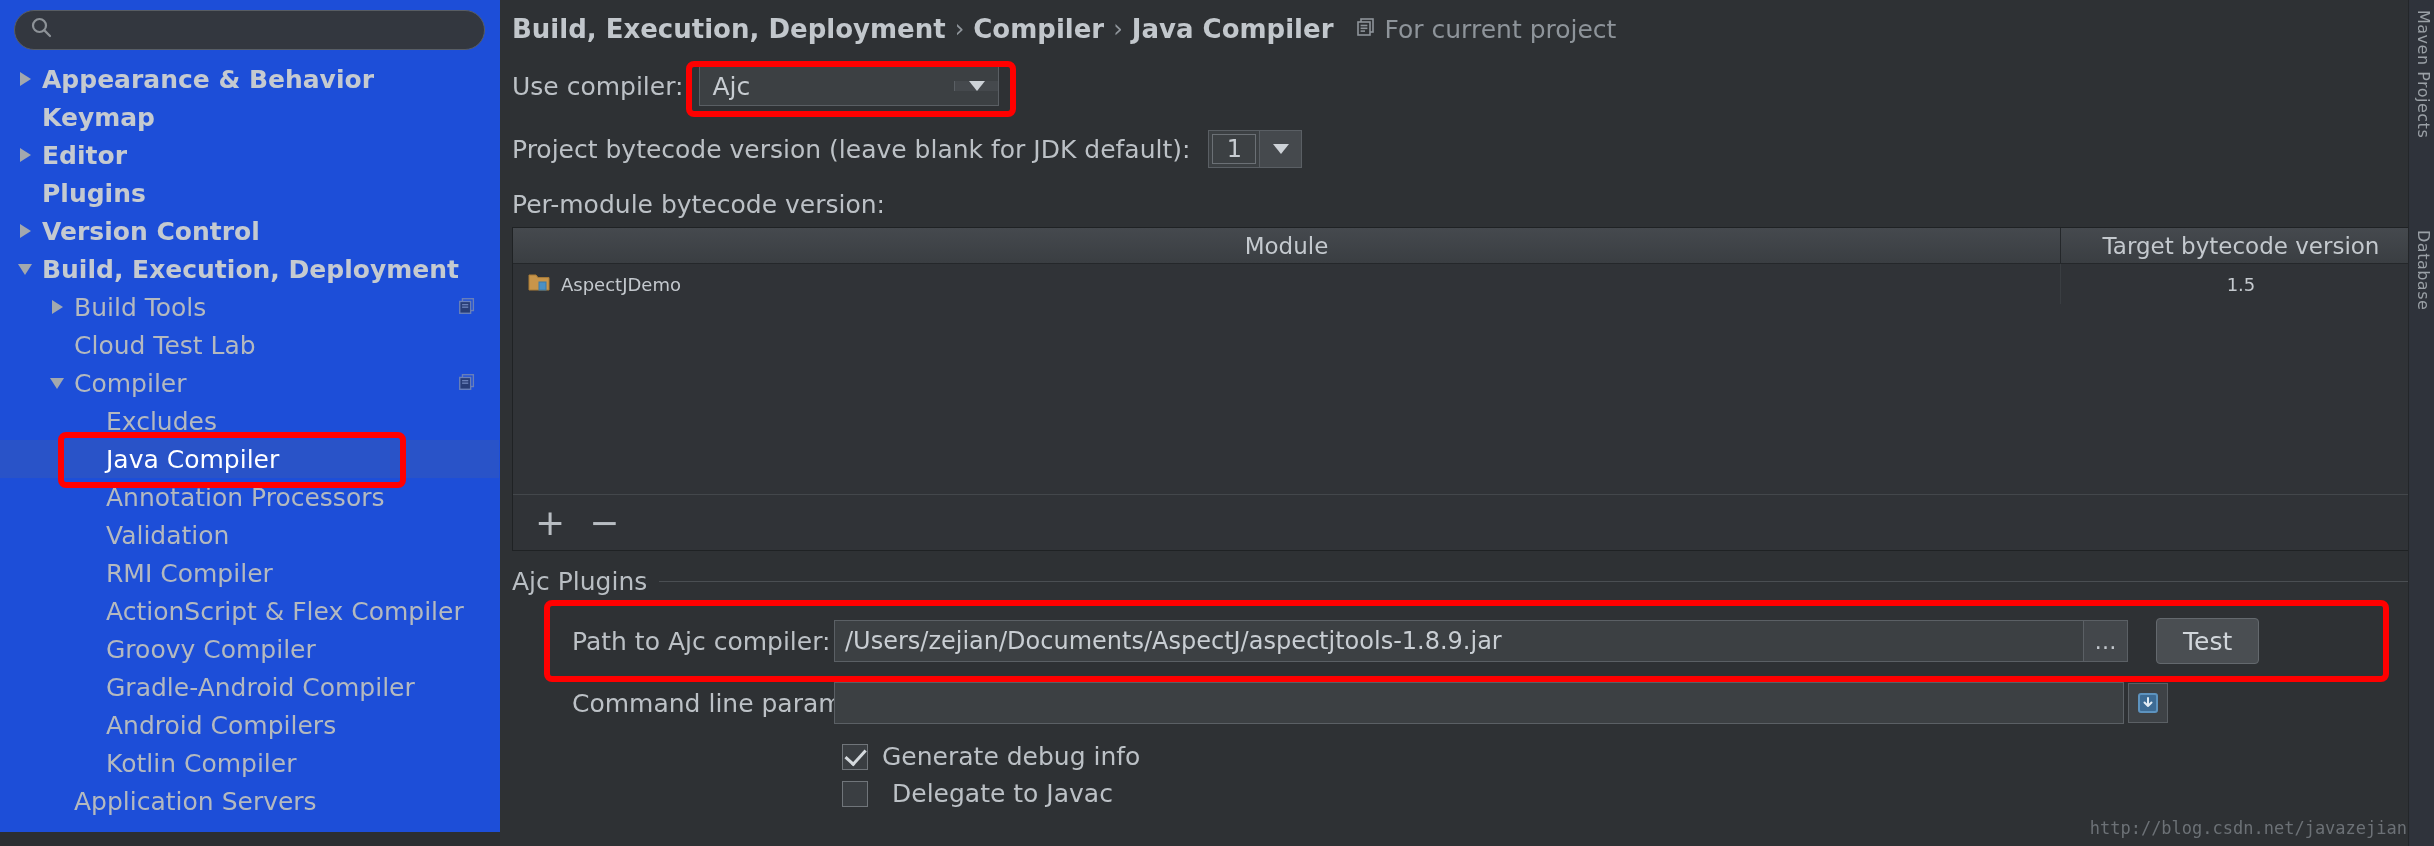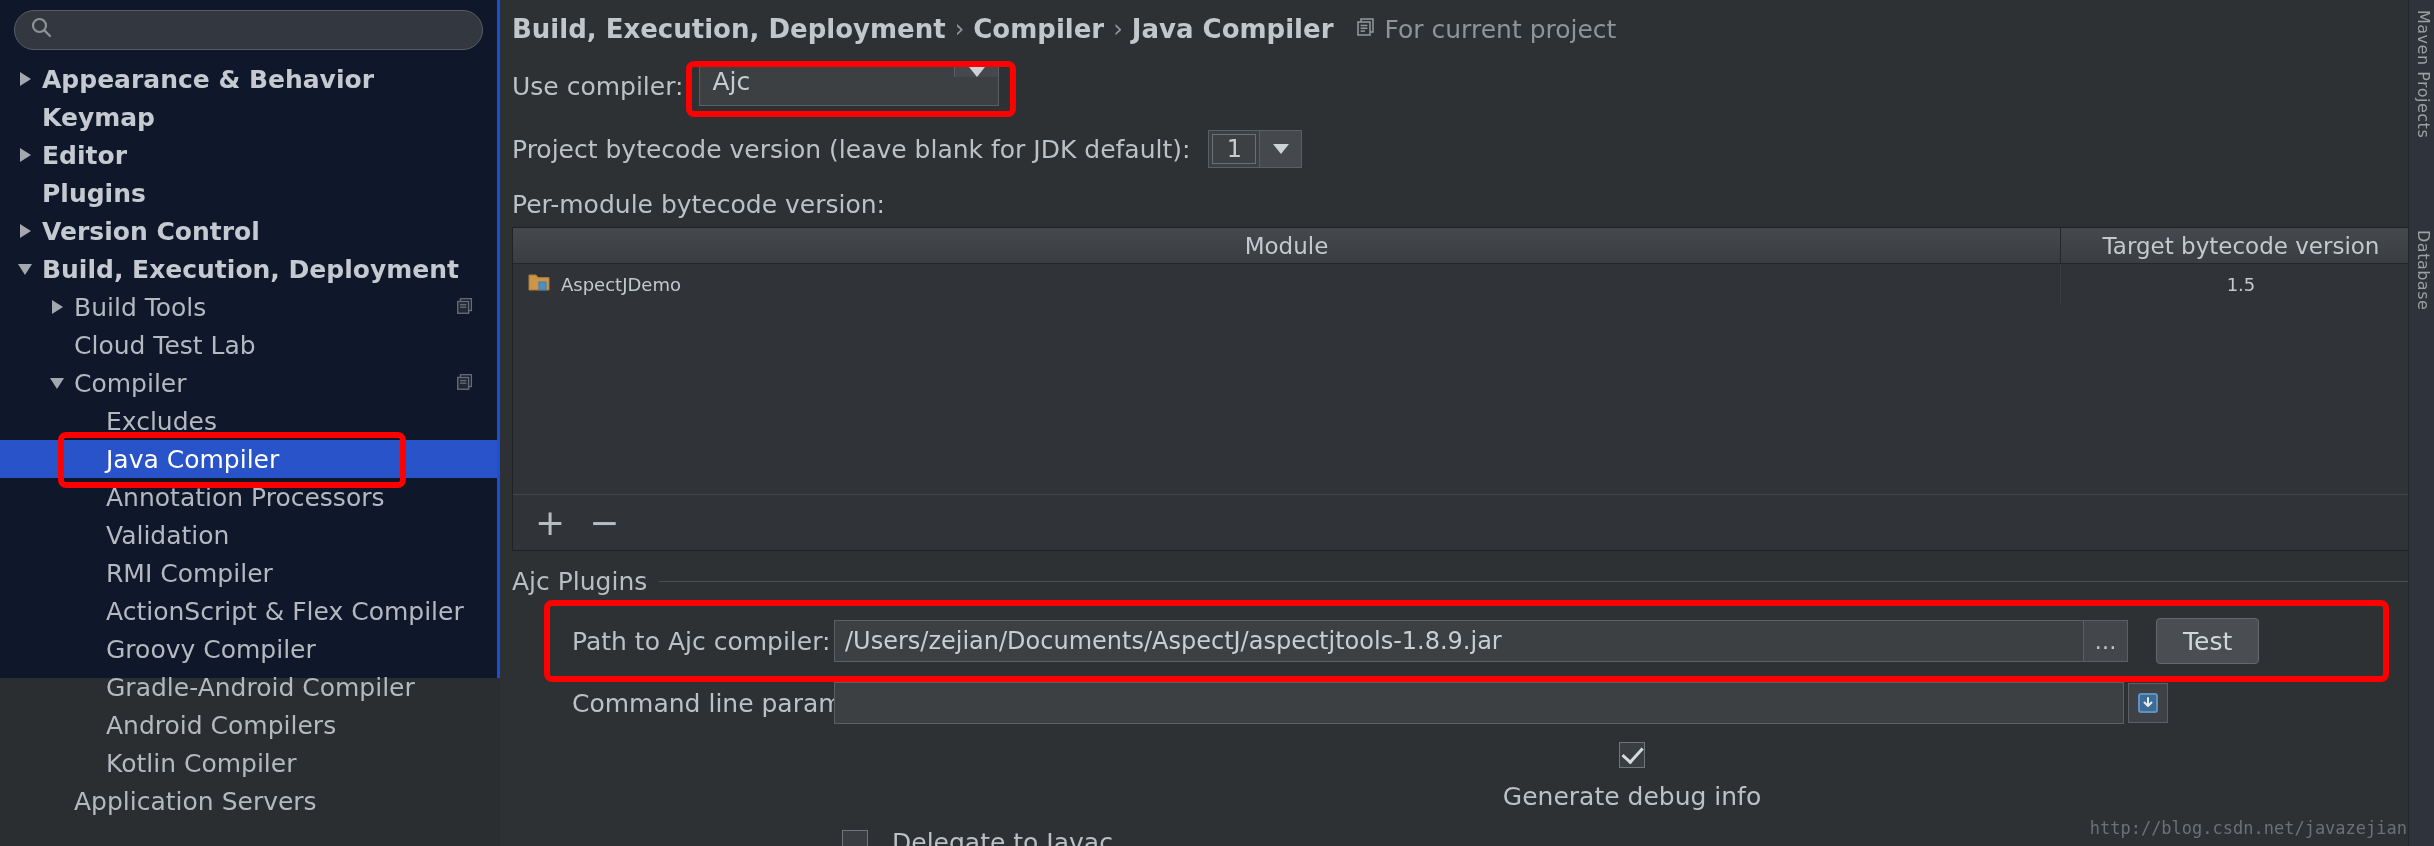--- a/index.html
+++ b/index.html
@@ -9,23 +9,23 @@
     background:#2b2e31;
     color:#bfc3c7;
     font-size:25px;
     -webkit-font-smoothing: antialiased;
   }
   #app { position:relative; width:2434px; height:846px; display:flex; }
 
   
   #sidebar {
     position:relative;
-    width:500px; height:678px;
-    background:#0f172a;
-    border-right:3px solid #1d4ed8;
+    width:500px; height:832px;
+    background:#1d4ed8;
+    border-right:1px solid #1d4ed8;
     flex:0 0 500px;
   }
   .search-wrap { padding:10px 14px 0 14px; }
   .search-box {
     height:40px; border:1px solid #585d63; border-radius:20px;
     background:#33373f; display:flex; align-items:center;
     padding-left:14px;
   }
   .search-box svg { opacity:.72; }
   .search-input {
@@ -54,21 +54,21 @@
     padding:14px 0 0 12px; font-weight:bold; font-size:26px; color:#c2c7cc;
   }
   .bc-sep { color:#8f959b; font-weight:normal; font-size:24px; }
   .bc-scope { display:flex; align-items:center; gap:8px; color:#8e949a; font-weight:normal; font-size:25px; margin-left:12px;}
 
   .row { display:flex; align-items:center; padding-left:12px; }
 
   .lbl-txt { color:#bcc1c6; font-size:25px; white-space:nowrap; }
 
   .combo {
-    display:flex; align-items:flex-start; height:40px;
+    display:flex; align-items:center; height:40px;
     background:#3c4043; border:1px solid #5a5f64;
   }
   .combo .val { display:flex;align-items:center; padding:0 12px; color:#c8cdd2; font-size:25px;}
   .combo .arrowbtn {
     width:44px; border-left:1px solid #5a5f64;
     background:#45494d; display:flex;align-items:center;justify-content:center;
   }
   .caret { width:0;height:0;border-top:10px solid #cdd2d7;border-left:8px solid transparent;border-right:8px solid transparent; }
 
   .spinner { display:flex; align-items:stretch; height:38px; background:#3c4043; border:1px solid #5a5f64; }
@@ -351,21 +351,21 @@
         <div class="field" style="margin-left:16px; width:1290px;"></div>
         <div class="dl-btn" style="margin-left:4px;">
           <svg width="24" height="24" viewBox="0 0 24 24" fill="none" stroke="#7fb3dd" stroke-width="2">
             <rect x="3" y="3" width="18" height="18" rx="2" fill="#3d6b94" stroke="#5d93bf"></rect>
             <path d="M12 7 v8 M8.5 11.5 L12 15 L15.5 11.5" stroke="#e2ecf4" stroke-linecap="round" stroke-linejoin="round"></path>
           </svg>
         </div>
       </div>
 
       <div id="cbwrap" style="margin-top:18px;padding-left:330px;">
-          <div class="cbrow" style="margin-bottom: 17px; flex-direction: column;">
+          <div class="cbrow" style="margin-bottom: 8px;">
             <span class="cb checked"></span>
             <span>Generate debug info</span>
           </div>
           <div class="cbrow" style="margin-bottom: 16px; gap: 24px;">
             <span class="cb"></span>
             <span>Delegate to Javac</span>
           </div>
         </div>
     </div>
   </div>

